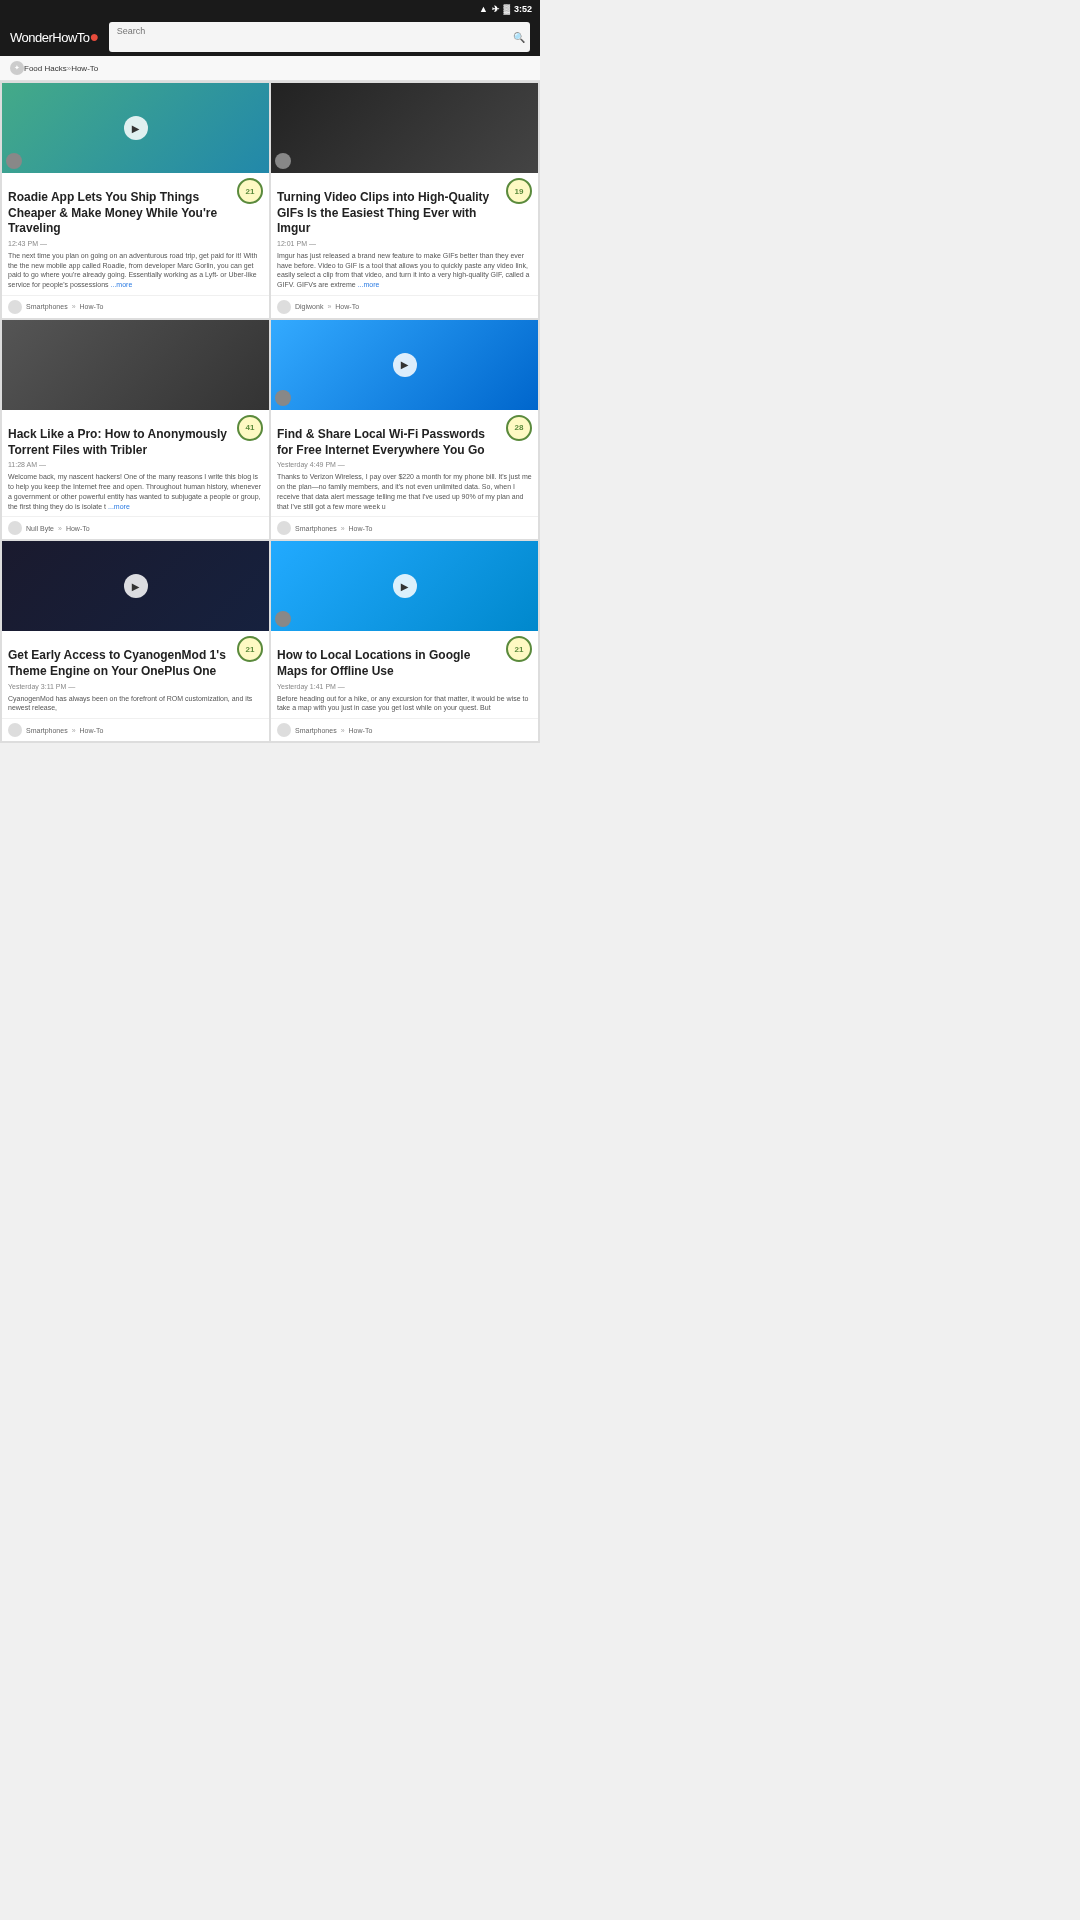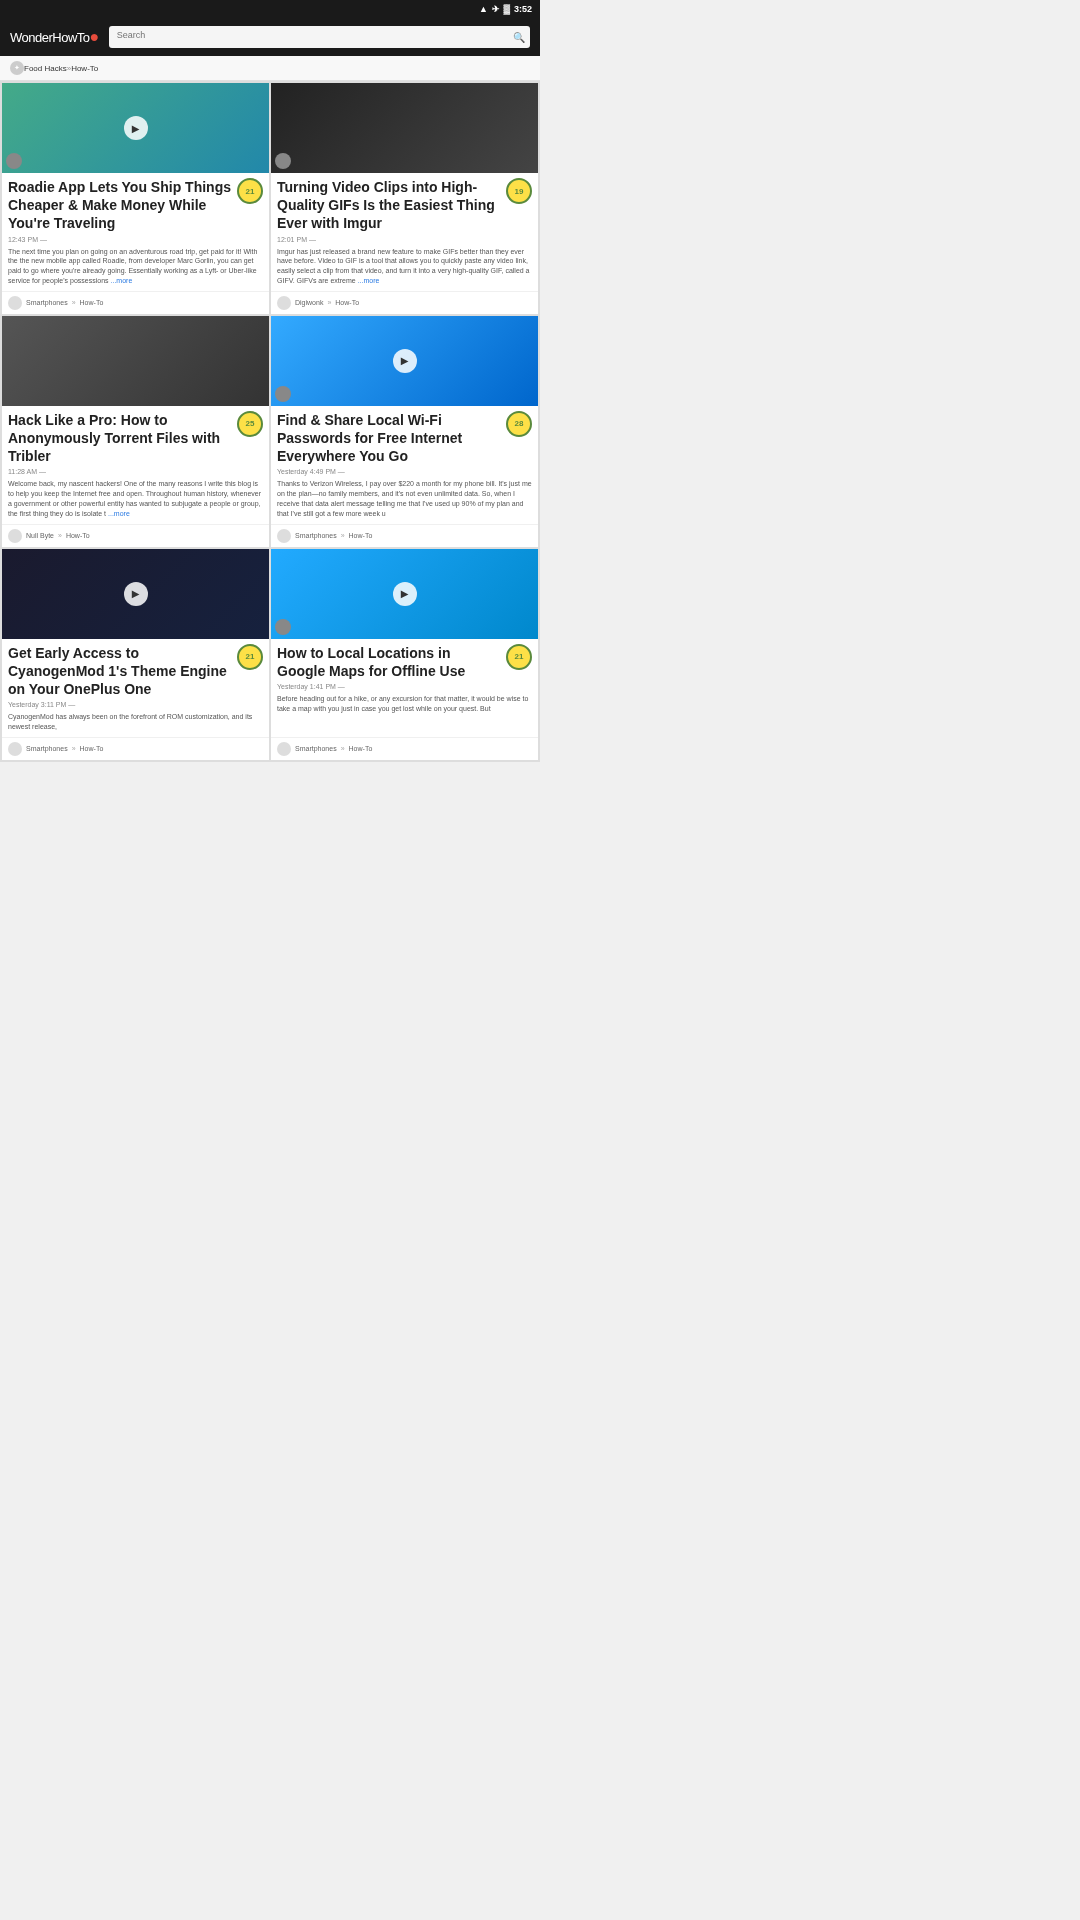--- a/index.html
+++ b/index.html
@@ -55,21 +55,21 @@
       flex: 1;
       position: relative;
       display: flex;
       align-items: center;
     }
     .search-wrapper input {
       width: 100%;
       background: #f5f5f5;
       border: none;
       border-radius: 3px;
-      padding: 4px 24px 8px 8px;
+      padding: 4px 24px 16px 8px;
       font-size: 9px;
       outline: none;
     }
     .search-icon-btn {
       position: absolute;
       right: 4px;
       color: #666;
       font-size: 10px;
       cursor: pointer;
     }
@@ -147,32 +147,33 @@
       flex: 1;
     }
     .card-title-row {
       display: flex;
       justify-content: space-between;
       align-items: flex-start;
       gap: 4px;
       margin-bottom: 3px;
     }
     .card-title {
-      font-size: 14px;
+      font-size: 12px;
       font-weight: bold;
       color: #222;
       line-height: 1.3;
       flex: 1;
+      margin-top: 12px;
     }
     .score-badge {
       flex-shrink: 0;
       width: 26px;
       height: 26px;
       border-radius: 50%;
-      background: #fde047;
+      background: #fef9c3;
       border: 2px solid #5a8a3c;
       display: flex;
       align-items: center;
       justify-content: center;
       font-size: 8px;
       font-weight: bold;
       color: #5a8a3c;
     }
     .card-meta {
       font-size: 7px;
@@ -294,21 +295,21 @@
     </div>
   </div>
     <div class="card">
     <div class="card-img-bg img-torrent">
       
       
     </div>
     <div class="card-body">
       <div class="card-title-row">
         <div class="card-title">Hack Like a Pro: How to Anonymously Torrent Files with Tribler</div>
-        <div class="score-badge">25</div>
+        <div class="score-badge">41</div>
       </div>
       <div class="card-meta">11:28 AM —</div>
       <div class="card-excerpt">
         Welcome back, my nascent hackers! One of the many reasons I write this blog is to help you keep the Internet free and open. Throughout human history, whenever a government or other powerful entity has wanted to subjugate a people or group, the first thing they do is isolate t <span class="more-link">...more</span>
       </div>
     </div>
     <div class="card-footer">
       <div class="footer-icon"></div>
       <span class="footer-text">Null Byte</span>
       <span class="footer-sep">»</span>

